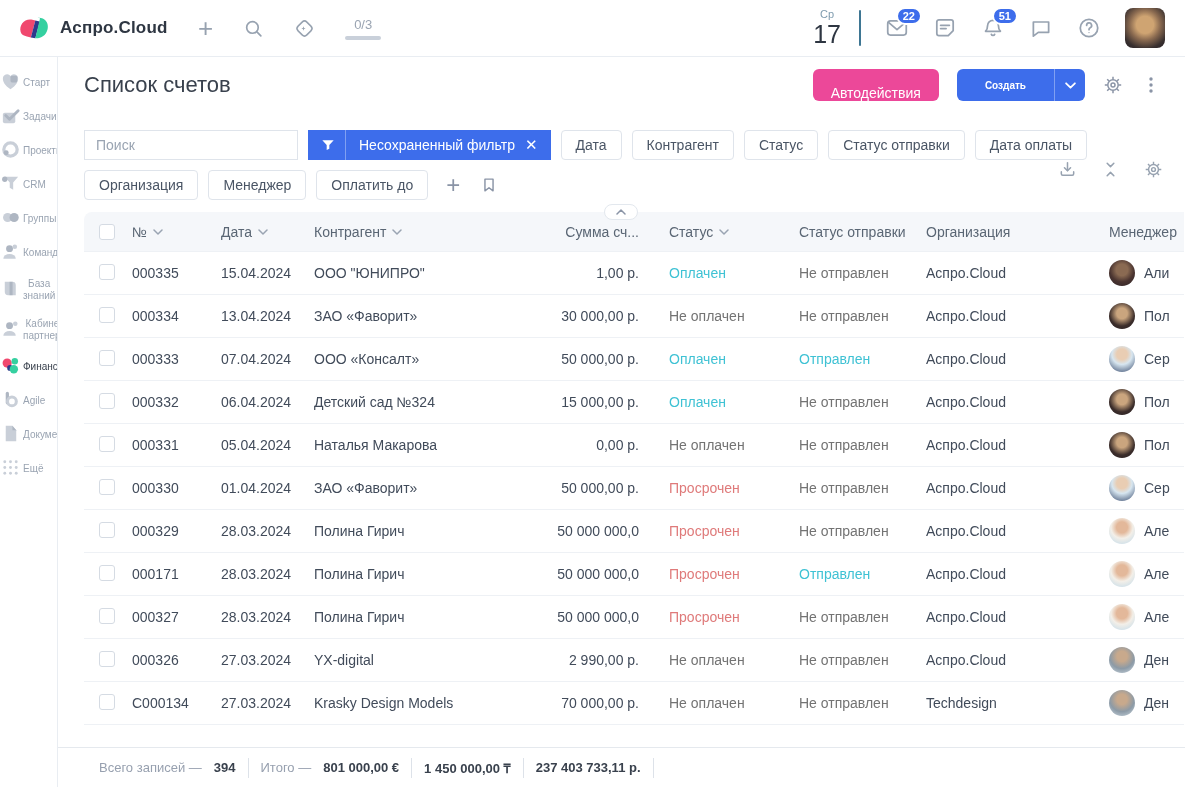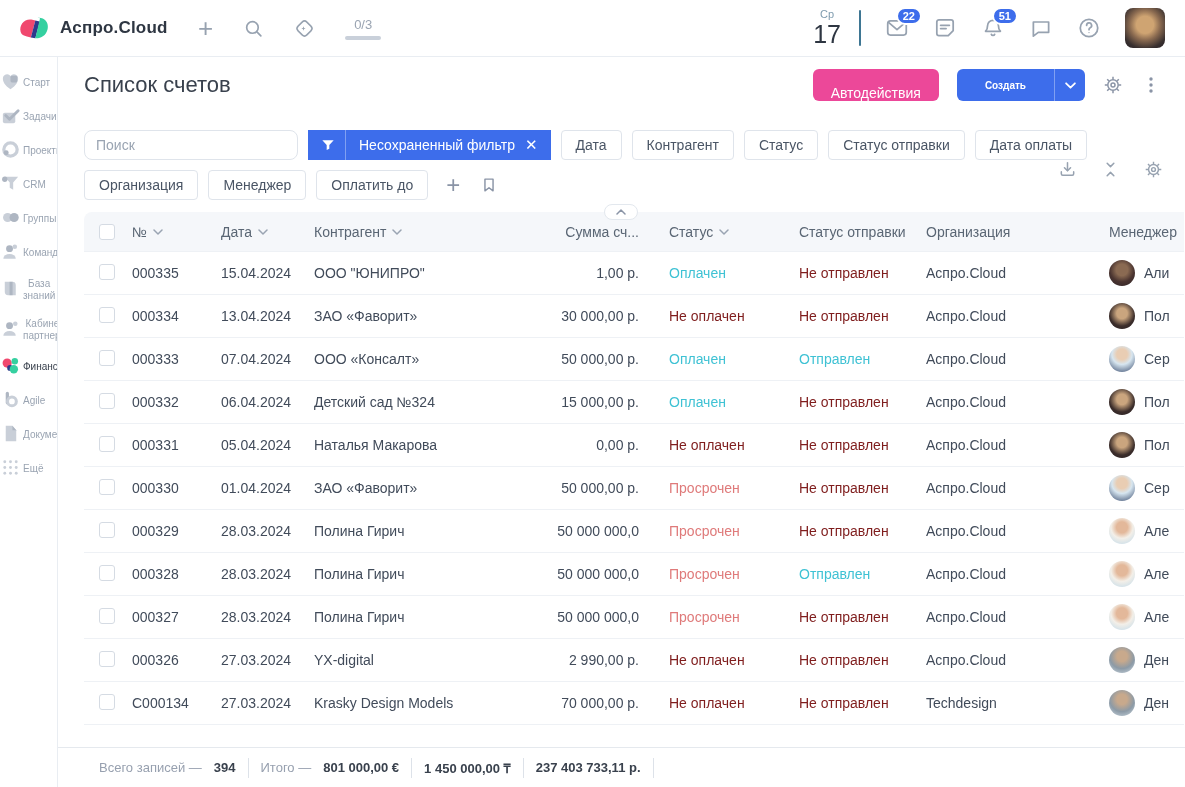--- a/index.html
+++ b/index.html
@@ -49,21 +49,21 @@
   .btn-blue { background:#3D6DEB; color:#fff; border-radius:6px; height:32px; display:flex;
               align-items:center; cursor:pointer; overflow:hidden; }
   .btn-blue .lbl { padding:0 28px; font-size:10px; font-weight:600; }
   .btn-blue .sep { width:1px; height:32px; background:rgba(255,255,255,.35); }
   .btn-blue .chev { width:30px; display:flex; justify-content:center; }
   .btn-blue .chev svg { width:11px; height:7px; }
   .hi svg { width:20px; height:20px; display:block; cursor:pointer; }
   
   .filters { padding:17px 24px 0 26px; }
   .frow { display:flex; align-items:center; gap:10px; margin-bottom:10px; }
-  .search { width:214px; height:30px; border:1px solid #DFE4EB; border-radius:8px; padding:0 11px;
+  .search { width:214px; height:30px; border:1px solid #DFE4EB; border-radius:0; padding:0 11px;
             font-size:14px; color:#8b5cf6; font-family:inherit; outline:none; }
   .search::placeholder { color:#9AA4B2; }
   .fpill { height:30px; background:#3D6DEB; border-radius:0; display:flex; align-items:center;
            color:#fff; font-size:14px; cursor:pointer; }
   .fpill .fi { padding:0 10px 0 13px; display:flex; } .fpill .fi svg { width:14px; height:14px; }
   .fpill .psep { width:1px; height:30px; background:rgba(255,255,255,.35); }
   .fpill .plabel { padding:0 6px 0 13px; }
   .fpill .px { padding:0 13px 0 4px; font-size:15px; }
   .chips { display:flex; gap:10px; }
   .chip { height:30px; border:1px solid #DFE4EB; background:#fff; border-radius:4px; padding:0 14px;
@@ -87,21 +87,21 @@
   .pl { padding-left:15px; }
   .th-sum { justify-content:flex-end; padding-right:15px; }
   .td-check { padding-left:15px; }
   .cbx { width:16px; height:16px; border:1px solid #D5DBE3; border-radius:3px; background:#fff;
          display:inline-block; cursor:pointer; }
   .trow { height:43px; border-bottom:1px solid #EEF1F5; background:#fff; cursor:pointer; }
   .td { font-size:14px; color:#414B5A; white-space:nowrap; overflow:hidden; }
   .td-sum { text-align:right; padding-right:15px; }
   .st-paid, .st-sent { color:#3FC2D4; }
   .st-overdue { color:#DF7A7A; }
-  .st-none { color:#7f1d1d; }
+  .st-none { color:#737373; }
   .td-mgr { display:flex; align-items:center; gap:9px; padding-left:15px; }
   .avatar { width:26px; height:26px; border-radius:50%; flex:none; }
   .av1 { background:radial-gradient(circle at 50% 38%, #8a6a52 0 28%, #4a3430 58%, #2c2226 100%); }
   .av2 { background:radial-gradient(circle at 50% 40%, #caa57e 0 26%, #3c2e2b 62%, #241c20 100%); }
   .av3 { background:radial-gradient(circle at 50% 32%, #e9cdb3 0 24%, #d7e6f0 46%, #35486b 100%); }
   .av4 { background:radial-gradient(circle at 50% 36%, #e3b89a 0 26%, #f3efe8 52%, #bcd8ea 100%); }
   .av5 { background:radial-gradient(circle at 50% 36%, #c8a98c 0 24%, #8c9aa6 58%, #cfdbe4 100%); }
   
   .tfooter { position:absolute; left:0; right:0; bottom:0; height:40px; background:#fff;
     border-top:1px solid #E5E9EE; display:flex; align-items:center; gap:12px; padding-left:41px; font-size:13px; }
@@ -541,21 +541,21 @@
             <div class="td pl"><span class="st-overdue">Просрочен</span></div>
             <div class="td pl"><span class="st-none">Не отправлен</span></div>
             <div class="td pl">Аспро.Cloud</div>
             <div class="td td-mgr">
               <span class="avatar av4"></span>
               <span class="mgr-name">Але</span>
             </div>
           </div>
           <div class="trow grid">
             <div class="td td-check"><span class="cbx"></span></div>
-            <div class="td">000328</div>
+            <div class="td">000171</div>
             <div class="td">28.03.2024</div>
             <div class="td">Полина Гирич</div>
             <div class="td td-sum">50 000 000,0</div>
             <div class="td pl"><span class="st-overdue">Просрочен</span></div>
             <div class="td pl"><span class="st-sent">Отправлен</span></div>
             <div class="td pl">Аспро.Cloud</div>
             <div class="td td-mgr">
               <span class="avatar av4"></span>
               <span class="mgr-name">Але</span>
             </div>

